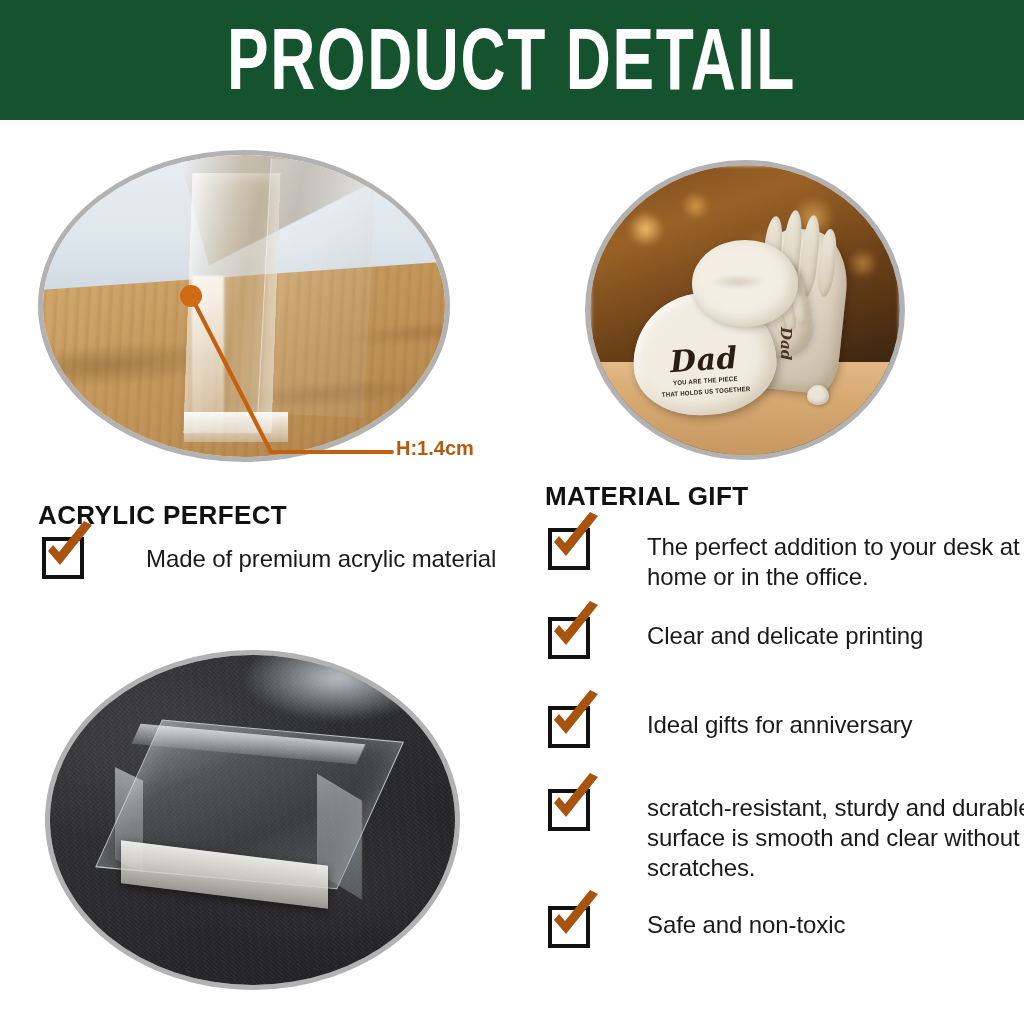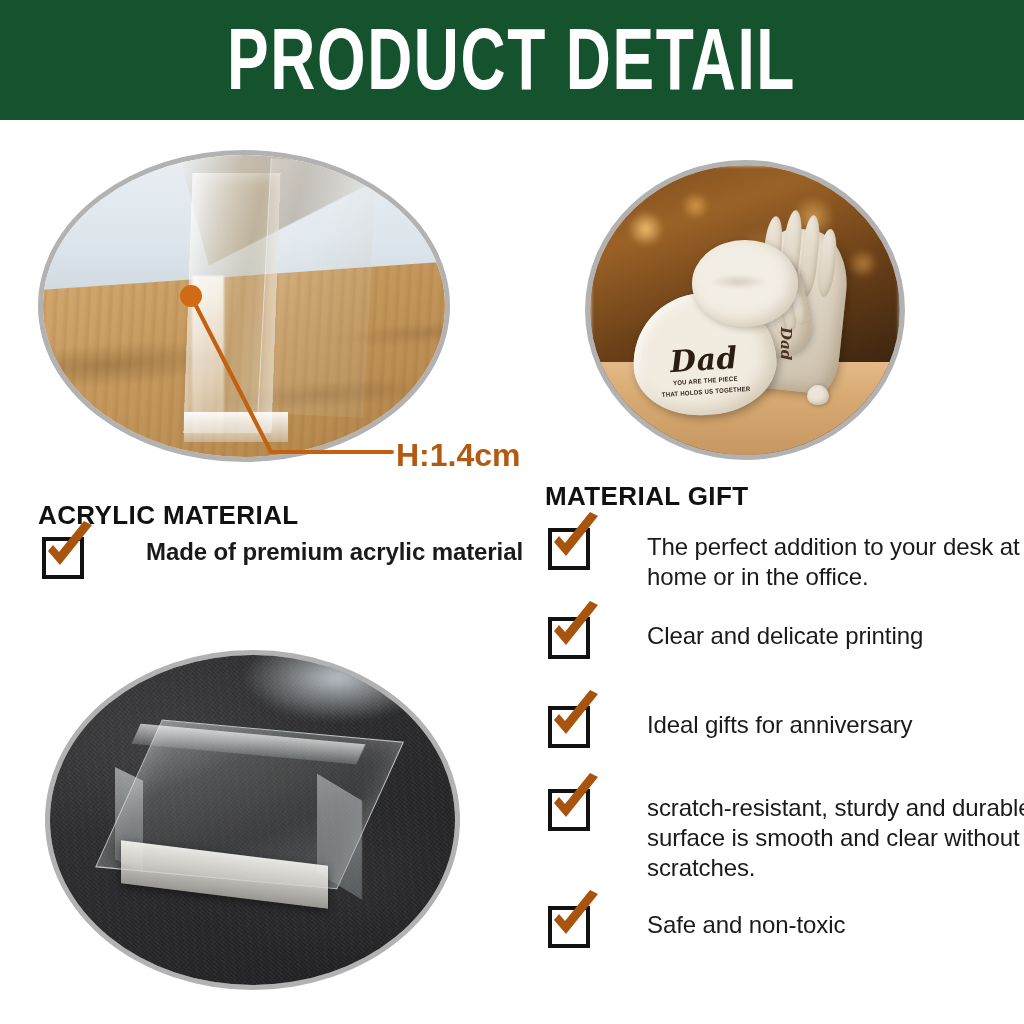--- a/index.html
+++ b/index.html
@@ -109,21 +109,21 @@
   }
 
   
   .callout-dot{
     position:absolute;width:22px;height:22px;border-radius:50%;
     background:#D06A14;left:180px;top:285px;z-index:5;
   }
   .callout-line{position:absolute;left:0;top:0;width:1024px;height:1024px;pointer-events:none;z-index:4;}
   .callout-label{
     position:absolute;left:396px;top:437px;
-    color:#B35A10;font-weight:bold;font-size:32px;letter-spacing:0px;
+    color:#B35A10;font-weight:bold;font-size:20px;letter-spacing:0px;
     font-family:"Liberation Sans","DejaVu Sans",sans-serif;
     white-space:nowrap;z-index:6;
   }
 
   
   #oval-dad-heart{left:585px;top:160px;width:320px;height:300px;}
   .bokeh-bg{
     position:absolute;inset:0;
     background:
       radial-gradient(circle 26px at 18% 22%, rgba(255,205,120,0.85), transparent 70%),
@@ -292,21 +292,21 @@
     position:absolute;left:-2px;top:-16px;width:60px;height:60px;overflow:visible;
   }
   .feature-text{
     font-family:"Liberation Sans","DejaVu Sans",sans-serif;
     font-size:24px;line-height:1.26;color:#1a1a1a;
     letter-spacing:-0.1px;
   }
 
   
   #feature-acrylic-0{left:42px;top:537px;}
-  #feature-acrylic-0 .feature-text{margin-left:62px;width:420px;font-weight:bold;}
+  #feature-acrylic-0 .feature-text{margin-left:62px;width:420px;margin-top:7px;}
 
   
   .rc{left:548px;}
   .rc .feature-text{margin-left:57px;width:400px;margin-top:4px;}
   #feature-gift-0{top:528px;}
   #feature-gift-1{top:617px;}
   #feature-gift-2{top:706px;}
   #feature-gift-3{top:789px;}
   #feature-gift-4{top:906px;}
 </style>
@@ -376,21 +376,21 @@
       <div class="slate"></div>
       <div class="slate-glow"></div>
       <div class="block-left-face"></div>
       <div class="block-top"></div>
       <div class="block-bevel"></div>
       <div class="block-side-right"></div>
       <div class="block-side"></div>
     </div>
   </div>
 
-  <div class="section-heading" id="heading-acrylic-material">ACRYLIC MATERIAL</div>
+  <div class="section-heading" id="heading-acrylic-material">ACRYLIC PERFECT</div>
 
   <div class="feature-item" id="feature-acrylic-0">
     <span class="checkbox-icon">
       <span class="cbox"></span>
       <svg viewBox="0 0 60 60" aria-hidden="true">
         <path d="M8 30 L20 44 L52 4 L44 0 L19 31 L13 24 Z" fill="#A8540F"></path>
       </svg>
     </span>
     <span class="feature-text">Made of premium acrylic material</span>
   </div>

